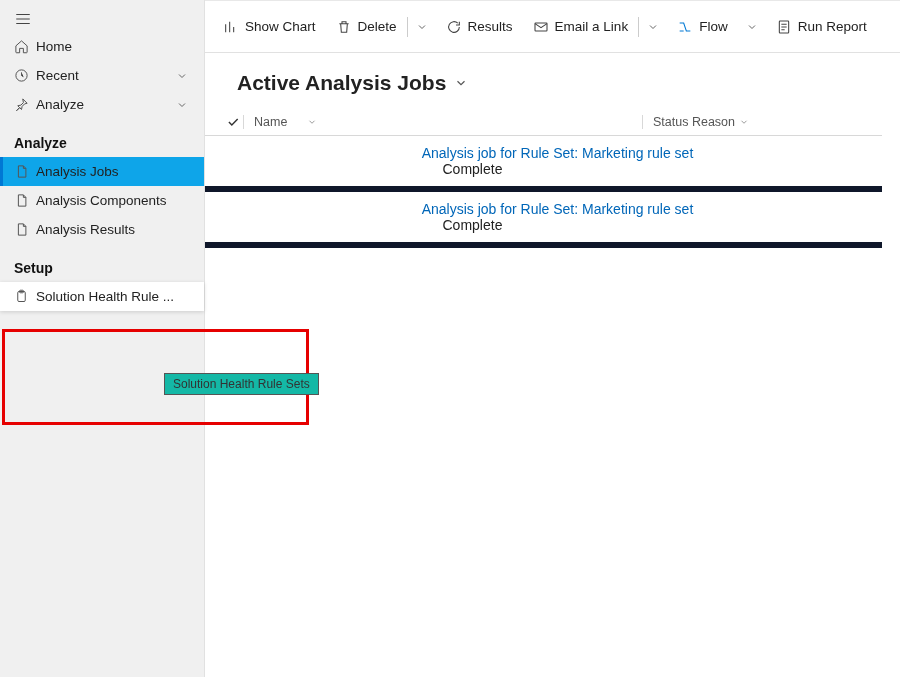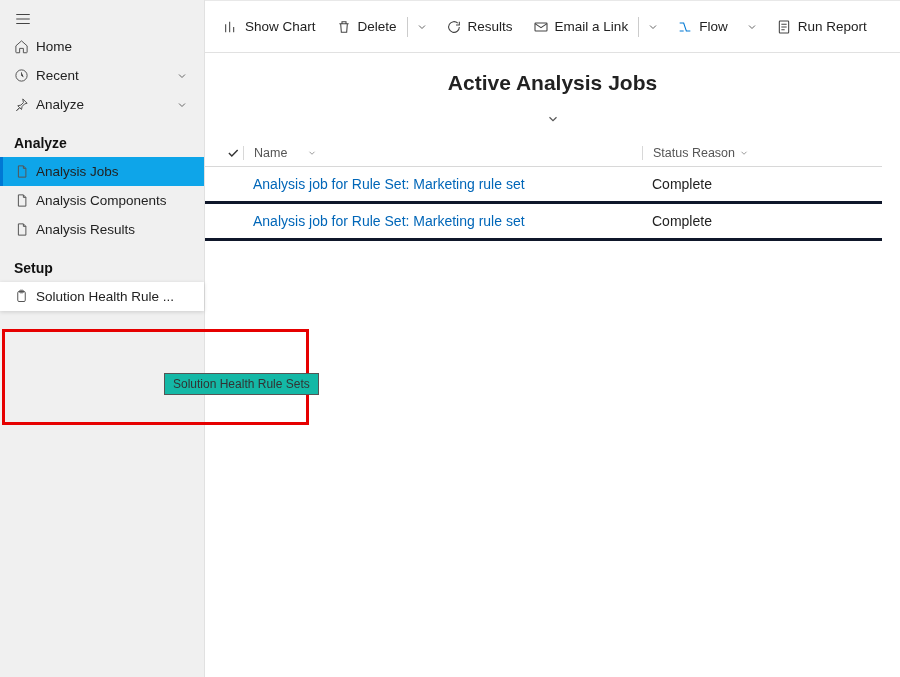--- a/index.html
+++ b/index.html
@@ -26,29 +26,29 @@
 .tooltip { position:absolute; background:#14b8a6; border:1px solid #555; padding:3px 8px; font-size:12px; color:#333; z-index:6; }
 
 
 .main { flex:1; display:flex; flex-direction:column; border-top:1px solid #e8e8e8; }
 .cmdbar { display:flex; align-items:center; border-bottom:1px solid #e1e1e1; padding: 0 8px; height:52px; }
 .cmd { display:flex; align-items:center; padding: 0 10px; height:100%; cursor:pointer; font-size:13.5px; color:#222; gap:6px; }
 .cmd .icn { display:flex; align-items:center; justify-content:center; width:16px; }
 .cmd.green .icn svg { stroke:#107c10; }
 .cmd-split { width:1px; height:20px; background:#ccc; }
 
-.view-title { display:flex; align-items:center; gap:17px; padding: 18px 32px 6px; flex-direction: column; }
+.view-title { display:flex; align-items:center; gap:8px; padding: 18px 32px 6px; }
 .view-title h1 { font-size:21px; font-weight:600; color:#222; }
 
 .grid { padding: 8px 18px 0 0; }
 .grid-header { display:flex; align-items:center; border-bottom:1px solid #d8d8d8; padding: 6px 0 6px 18px; font-size:12.5px; color:#555; }
 .grid-header .col-sel { width:20px; display:flex; justify-content:center; }
 .grid-header .col-name { flex:1; display:flex; align-items:center; gap:20px; border-left:1px solid #d8d8d8; padding-left:10px; }
 .grid-header .col-status { width:240px; display:flex; align-items:center; gap:4px; border-left:1px solid #d8d8d8; padding-left:10px; }
-.grid-row { display:flex; align-items:center; padding: 9px 0 9px 18px; font-size:14px; border-bottom:3px solid #0f172a; }
+.grid-row { display:flex; align-items:center; padding: 9px 0 9px 18px; font-size:14px; border-bottom:6px solid #0f172a;flex-direction:column; }
 .grid-row .col-sel { width:20px; }
 .grid-row .col-name { flex:1; padding-left:10px; }
 .grid-row .col-name a { color:#0066b8; text-decoration:none; cursor:pointer; }
 .grid-row .col-status { width:240px; padding-left:10px; color:#222; }
 
 svg { display:block; }
 </style>
 </head>
 <body>
 

